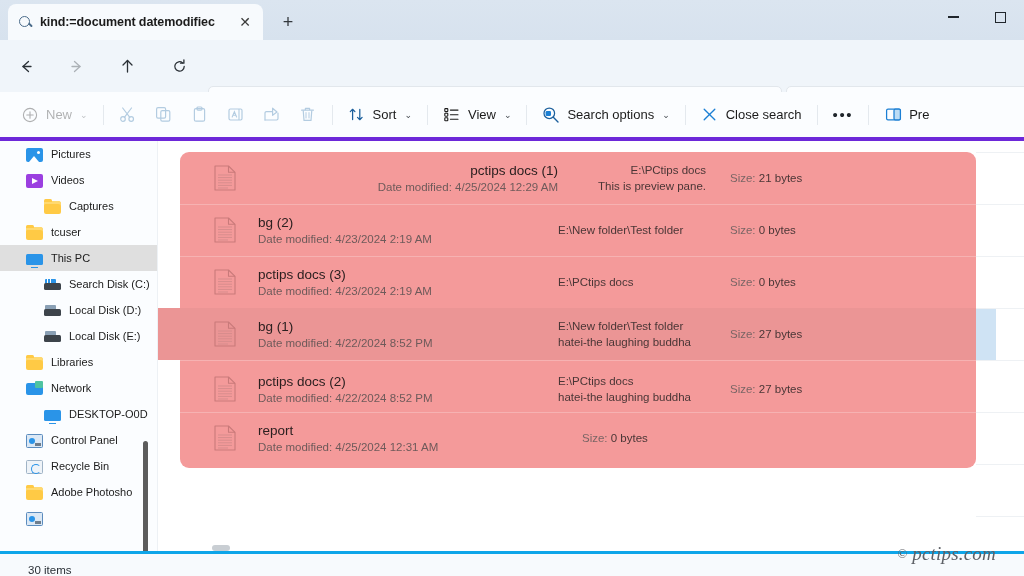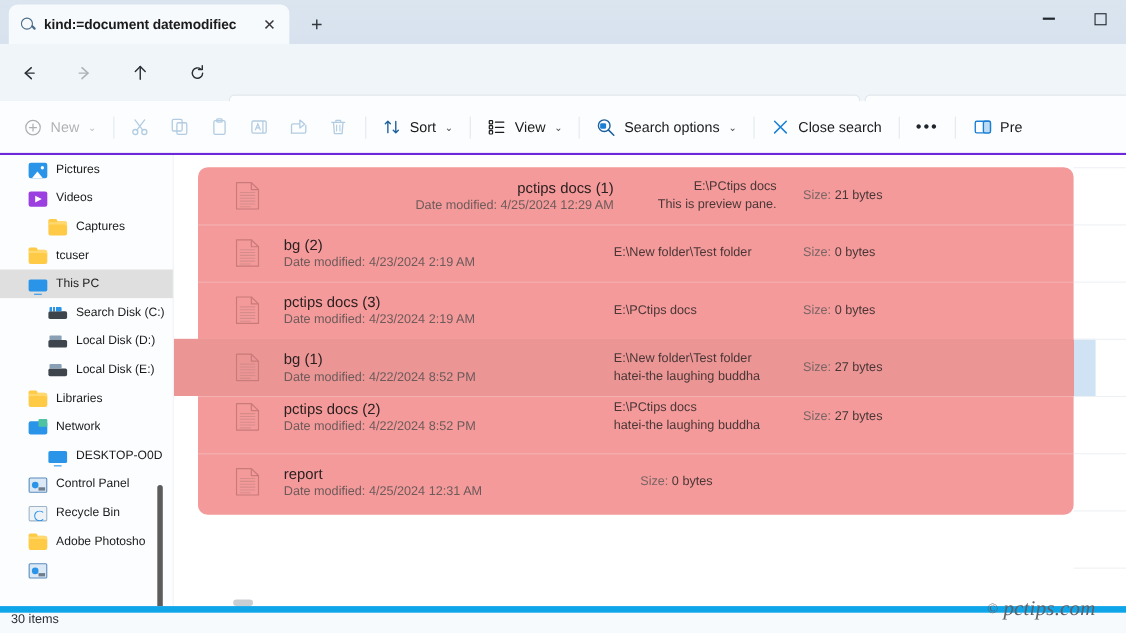--- a/index.html
+++ b/index.html
@@ -102,21 +102,21 @@
     background-size:6px 4px; background-repeat:repeat-x;
   }
   .search-clear {
     width:22px; height:22px; display:flex; align-items:center; justify-content:center;
     font-size:13px; color:#4a4f55; flex:0 0 auto;
   }
 
   
   .toolbar {
     position:absolute; left:0; top:92px; width:1024px; height:49px;
-    background:#fbfdff; border-bottom:2px solid #6d28d9;
+    background:#fbfdff; border-bottom:4px solid #6d28d9;
     display:flex; align-items:center; padding-left:12px;
   }
   .tb-item {
     height:32px; display:flex; align-items:center; gap:7px;
     padding:0 9px; border-radius:4px; white-space:nowrap;
   }
   .tb-label { font-size:13px; color:#1b1b1b; }
   .tb-caret { font-size:9px; color:#454a50; margin-left:1px; }
   .tb-icon { width:18px; height:18px; display:flex; align-items:center; justify-content:center; }
   .tb-icon svg { display:block; }
@@ -208,22 +208,22 @@
   .row-path-line { font-size:11.5px; color:#4a3636; line-height:16px; white-space:nowrap; }
   .row-size { font-size:11.5px; color:#4a3636; flex:0 0 auto; margin-left:24px; }
   .row-size .lbl { color:#7a6565; }
 
   
   .gridline { position:absolute; left:818px; width:48px; height:1px; background:#eef1f4; }
 
   
   .statusbar {
     position:absolute; left:0; top:551px; width:1024px; height:25px;
-    background:#f7fafd; border-top:6px solid #0ea5e9;
-    display:flex; align-items:flex-start; padding-left:10px;
+    background:#f7fafd; border-top:3px solid #0ea5e9;
+    display:flex; align-items:flex-end; padding-left:28px;
   }
   .status-text { font-size:11.5px; color:#2a3036; }
   .watermark {
     position:absolute; right:28px; top:543px;
     font-family:"Liberation Serif", serif; font-style:italic;
     font-size:19px; color:#5d6066; letter-spacing:0.2px;
   }
   .watermark .c { font-size:13px; vertical-align:2px; }
   .hscroll {
     position:absolute; left:212px; top:545px; width:18px; height:6px;
@@ -584,21 +584,21 @@
               <div class="row-date">Date modified: 4/22/2024 8:52 PM</div>
             </div>
             <div class="row-path">
               <div class="row-path-line">E:\New folder\Test folder</div>
               <div class="row-path-line">hatei-the laughing buddha</div>
             </div>
             <div class="row-size"><span class="lbl">Size:</span> <span>27 bytes</span></div>
           </div>
         </div>
         <div class="row-sep" style="top: 219px;"></div>
-        <div class="row" style="top: 212px;">
+        <div class="row" style="top: 222px;">
           <div class="row-inner">
             <span class="doc-icon">
               <svg width="22" height="26" viewBox="0 0 22 26">
                 <path d="M1 1 H14.5 L21 7.3 V25 H1 Z" fill="none" stroke="#c97a7a" stroke-width="1.1" stroke-linejoin="round"></path>
                 <path d="M14.5 1 V7.3 H21" fill="none" stroke="#c97a7a" stroke-width="1.1" stroke-linejoin="round"></path>
                 <path d="M4 10 H18 M4 12.6 H18 M4 15.2 H18 M4 17.8 H18 M4 20.4 H18 M4 23 H14" stroke="#d78c8c" stroke-width="1"></path>
               </svg>
             </span>
             <div class="row-main">
               <div class="row-name">pctips docs (2)</div>

